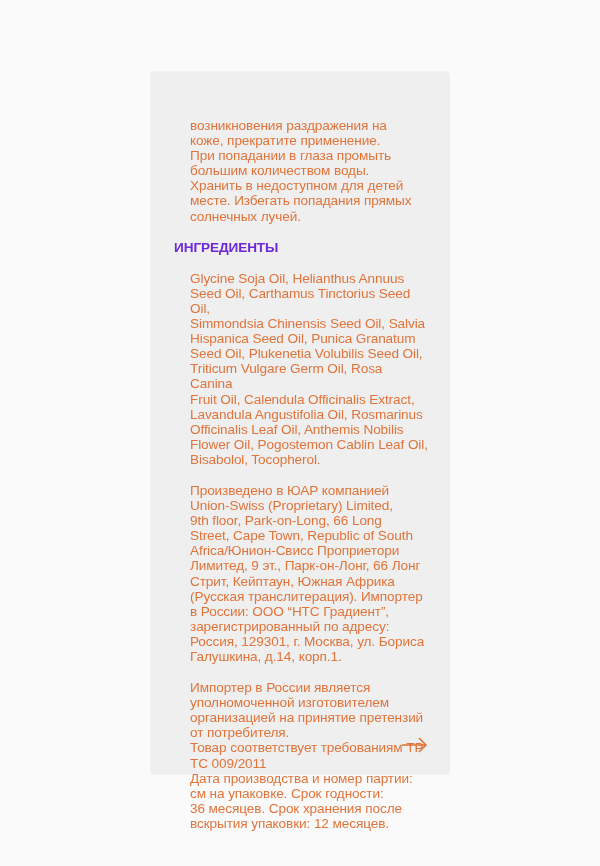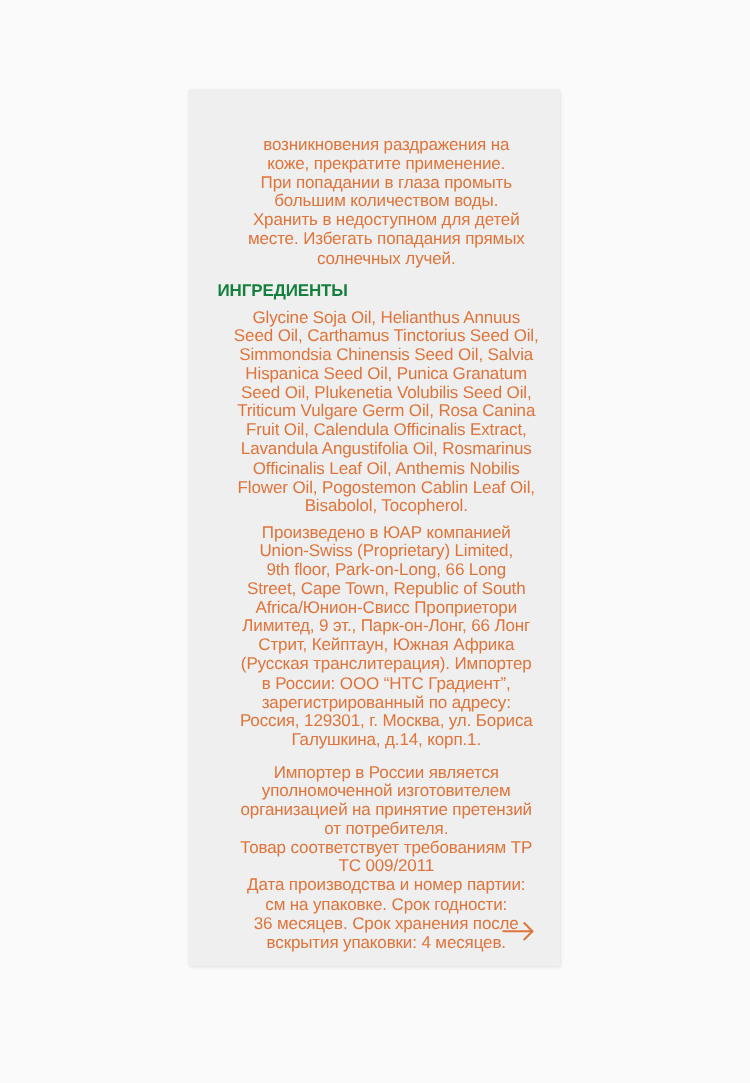--- a/index.html
+++ b/index.html
@@ -19,25 +19,25 @@
     }
     .content {
       position: absolute;
       left: 23px; top: 30px;
       width: 270px;
       color: #e0743a;
       font-size: 13.6px;
       line-height: 15.1px;
       letter-spacing: -0.1px;
     }
-    .p { margin: 6px; white-space: pre-line; text-align: center; }
+    .p { margin: 16px; white-space: pre-line; }
     .h {
       margin: 11px 0 0 0;
       font-weight: bold;
-      color: #15803d;
+      color: #6d28d9;
     }
     .gap { margin-top: 11px; }
     .arrow {
       position: absolute;
       left: 250px; top: 663px;
       width: 28px; height: 20px;
     }
   </style>
 </head>
 <body>
@@ -80,20 +80,20 @@
 
     <p class="p gap">Импортер в России является
 уполномоченной изготовителем
 организацией на принятие претензий
 от потребителя.
 Товар соответствует требованиям ТР
 ТС 009/2011
 Дата производства и номер партии:
 см на упаковке. Срок годности:
 36 месяцев. Срок хранения после
-вскрытия упаковки: 4 месяцев.</p>
+вскрытия упаковки: 12 месяцев.</p>
   </div>
 
   <svg class="arrow" viewBox="0 0 28 20">
     <line x1="1" y1="10" x2="25" y2="10" stroke="#e0743a" stroke-width="1.6"></line>
     <polyline points="18,3 25,10 18,17" fill="none" stroke="#e0743a" stroke-width="1.6"></polyline>
   </svg>
 </div>
 
 </body></html>

